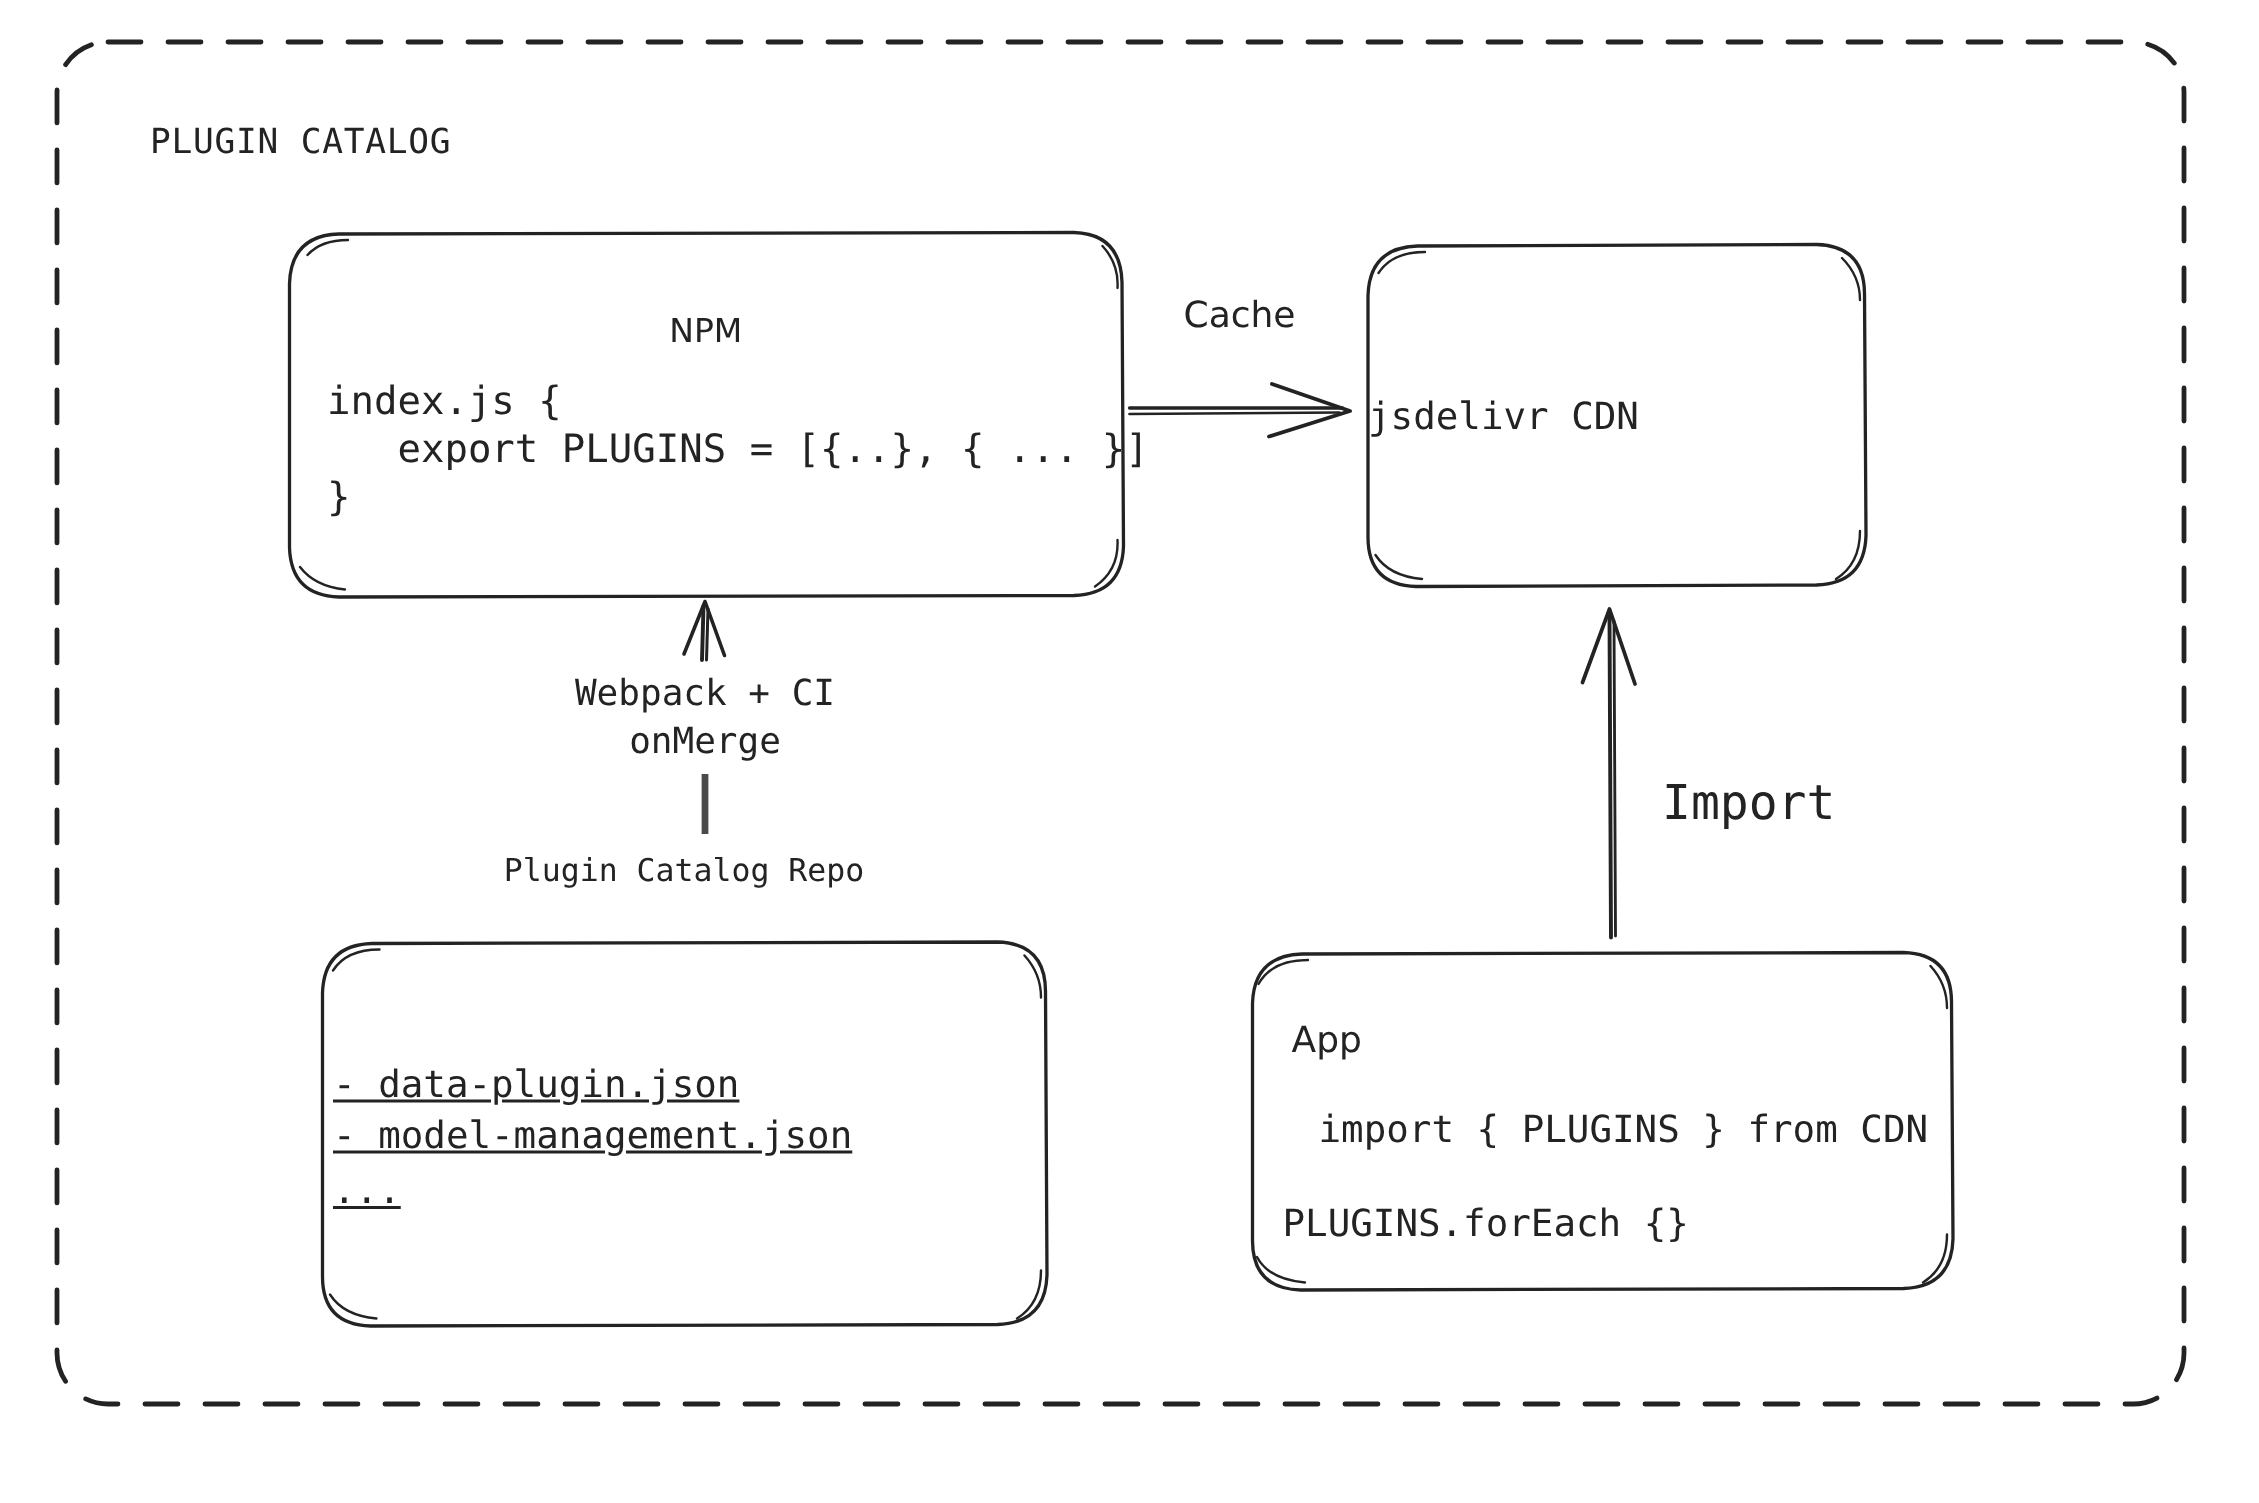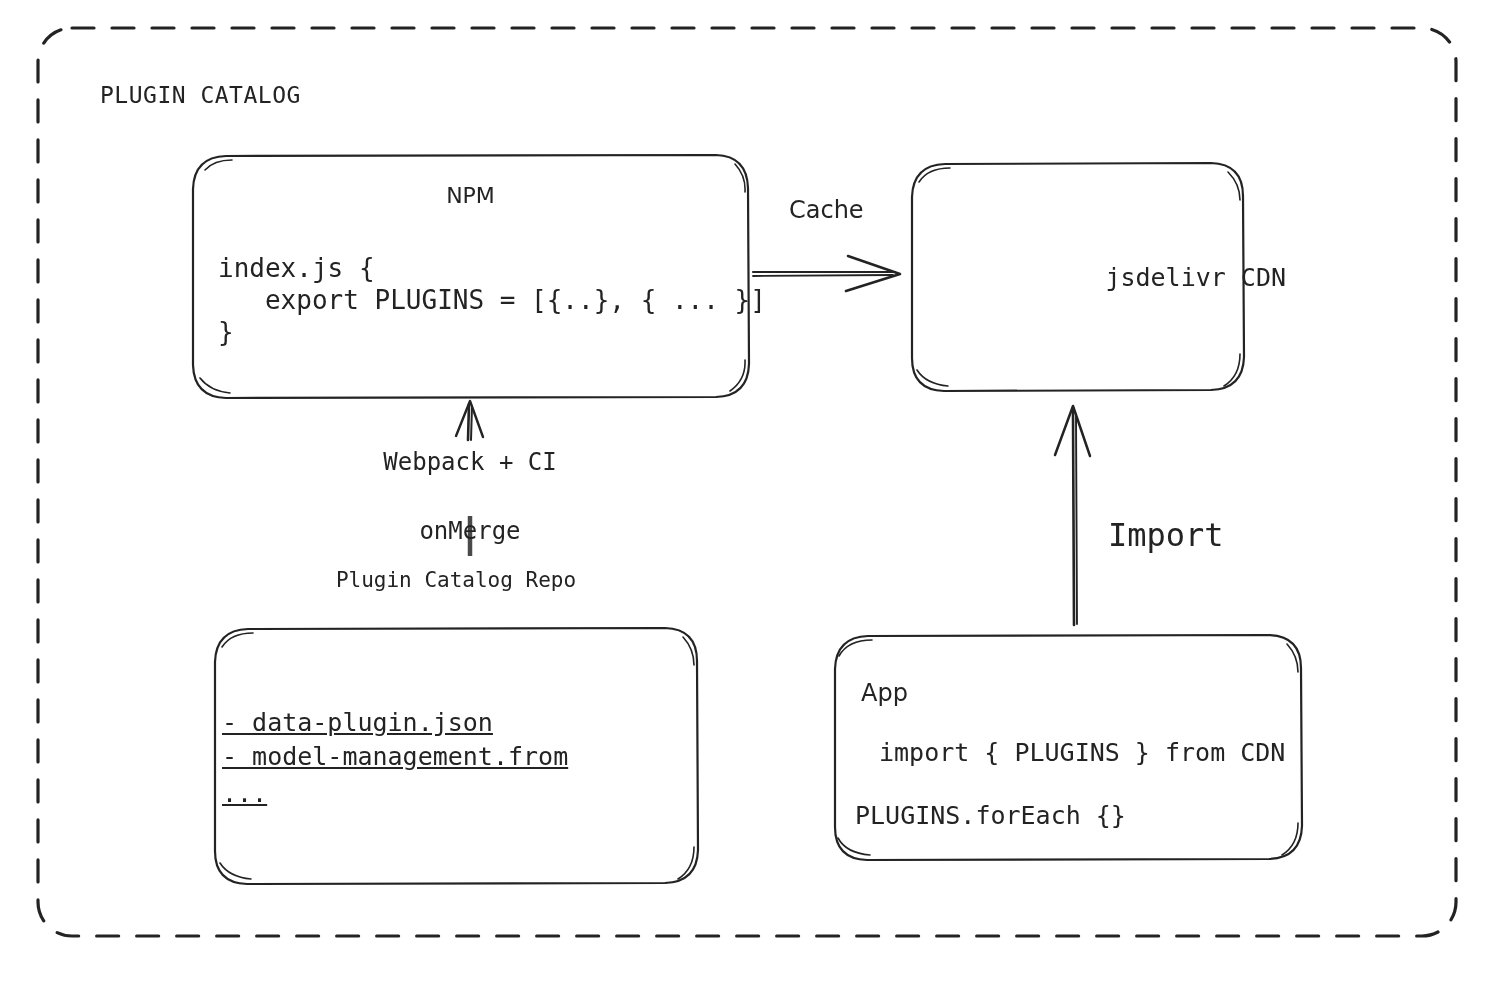--- a/index.html
+++ b/index.html
@@ -50,59 +50,58 @@
   #group-title {
     left: 100px;
     top: 84px;
     font-size: 23px;
     letter-spacing: 0.5px;
   }
 
   
   #npm-title {
     left: 193px;
-    top: 185px;
+    top: 211px;
     width: 555px;
     text-align: center;
     font-size: 22px;
   }
   .npm-code {
     left: 218px;
     font-size: 26px;
   }
   #npm-code-0 { top: 255px; }
   #npm-code-1 { top: 287px; }
   #npm-code-2 { top: 319px; }
 
   
   #cdn-title {
     left: 912px;
     top: 265px;
     width: 331px;
-    text-align: right;
+    text-align: left;
     font-size: 25px;
-    padding-left: 43px;
   }
 
   
   #cache-label {
     left: 789px;
     top: 198px;
     font-size: 24px;
   }
 
   
   .webpack-line {
     left: 280px;
     width: 380px;
     text-align: center;
     font-size: 24px;
   }
   #webpack-label-0 { top: 450px; }
-  #webpack-label-1 { top: 482px; margin-top: 37px; }
+  #webpack-label-1 { top: 482px; }
 
   
   #repo-caption {
     left: 215px;
     top: 570px;
     width: 482px;
     text-align: center;
     font-size: 21px;
   }
 
@@ -202,21 +201,21 @@
 
   <div class="lbl mono" id="cdn-title">jsdelivr CDN</div>
 
   <div class="lbl sans" id="cache-label">Cache</div>
 
   <div class="lbl mono webpack-line" id="webpack-label-0">Webpack + CI</div>
   <div class="lbl mono webpack-line" id="webpack-label-1">onMerge</div>
 
   <div class="lbl mono" id="repo-caption">Plugin Catalog Repo</div>
   <div class="lbl mono repo-line" id="repo-line-0">- data-plugin.json</div>
-  <div class="lbl mono repo-line" id="repo-line-1">- model-management.from</div>
+  <div class="lbl mono repo-line" id="repo-line-1">- model-management.json</div>
   <div class="lbl mono repo-line" id="repo-line-2">...</div>
 
   <div class="lbl mono" id="import-label">Import</div>
 
   <div class="lbl sans" id="app-title">App</div>
   <div class="lbl mono app-code" id="app-code-0">import { PLUGINS } from CDN</div>
   <div class="lbl mono app-code" id="app-code-1">PLUGINS.forEach {}</div>
 
 </div>
 

